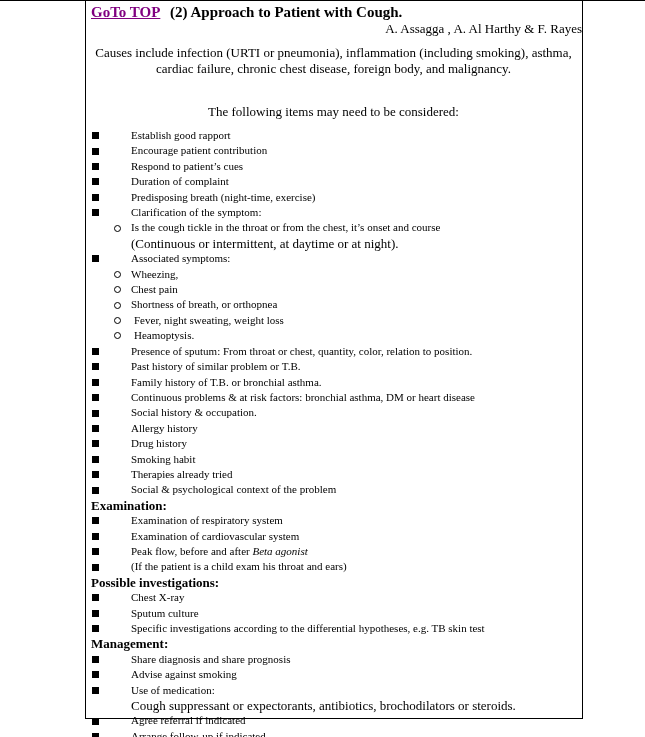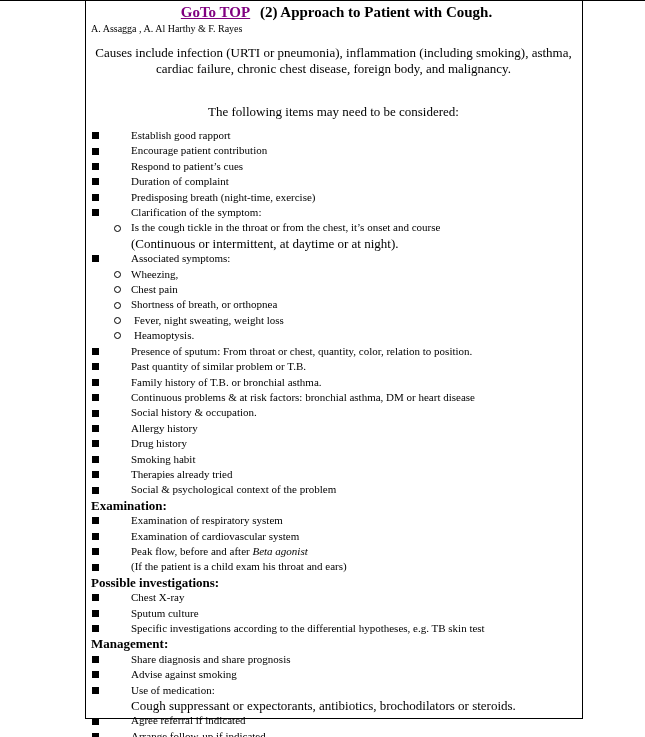--- a/index.html
+++ b/index.html
@@ -2,23 +2,23 @@
 <html><head>
   <meta charset="utf-8">
   <style>
     html, body { margin:0; padding:0; background:#ffffff; }
     body { width:645px; height:737px; position:relative; overflow:hidden;
            font-family:"Liberation Serif", "DejaVu Serif", serif; color:#000; }
     .top-rule { position:absolute; left:0; top:0; width:645px; height:1px; background:#000; }
     .doc-box { position:absolute; left:85px; top:0; width:498px; height:719px;
                border-left:1px solid #000; border-right:1px solid #000; border-bottom:1px solid #000;
                box-sizing:border-box; padding:0 0 0 5px; }
-    .title-line { text-align:center; font-size:15px; font-weight:bold; margin-top:3px; line-height:18px; }
+    .title-line { text-align:left; font-size:15px; font-weight:bold; margin-top:3px; line-height:18px; }
     .title-line a { color:#800080; text-decoration:underline; margin-right:6px; }
-    .authors { text-align:left; font-size:10px; line-height:15px; }
+    .authors { text-align:right; font-size:13px; line-height:15px; }
     .para { font-size:13px; line-height:16px; margin-top:9px; padding-right:6px;text-align:center; }
     .list { margin-top:8px; }
     .row { font-size:11px; line-height:15.4px; display:flex; align-items:flex-start; }
     .row .mark { width:40px; flex:none; display:flex; align-items:center; height:15.4px; }
     .sq { display:inline-block; width:7px; height:7px; background:#000; margin-left:1px; }
     .circ { display:inline-block; width:5px; height:5px; border:1px solid #000; border-radius:50%; margin-left:23px; }
     .row.sub .mark { width:40px; }
     .row .txt.pad { padding-left:3px; }
     .heading { font-size:13px; font-weight:bold; line-height:15.4px; }
     .cont { padding-left:40px; font-size:13px; line-height:15.4px; }
@@ -122,21 +122,21 @@
     <div class="row">
         <span class="mark">
           <span class="sq"></span>
         </span>
         <span class="txt">Presence of sputum: From throat or chest, quantity, color, relation to position.</span>
       </div>
     <div class="row">
         <span class="mark">
           <span class="sq"></span>
         </span>
-        <span class="txt">Past quantity of similar problem or T.B.</span>
+        <span class="txt">Past history of similar problem or T.B.</span>
       </div>
     <div class="row">
         <span class="mark">
           <span class="sq"></span>
         </span>
         <span class="txt">Family history of T.B. or bronchial asthma.</span>
       </div>
     <div class="row">
         <span class="mark">
           <span class="sq"></span>

